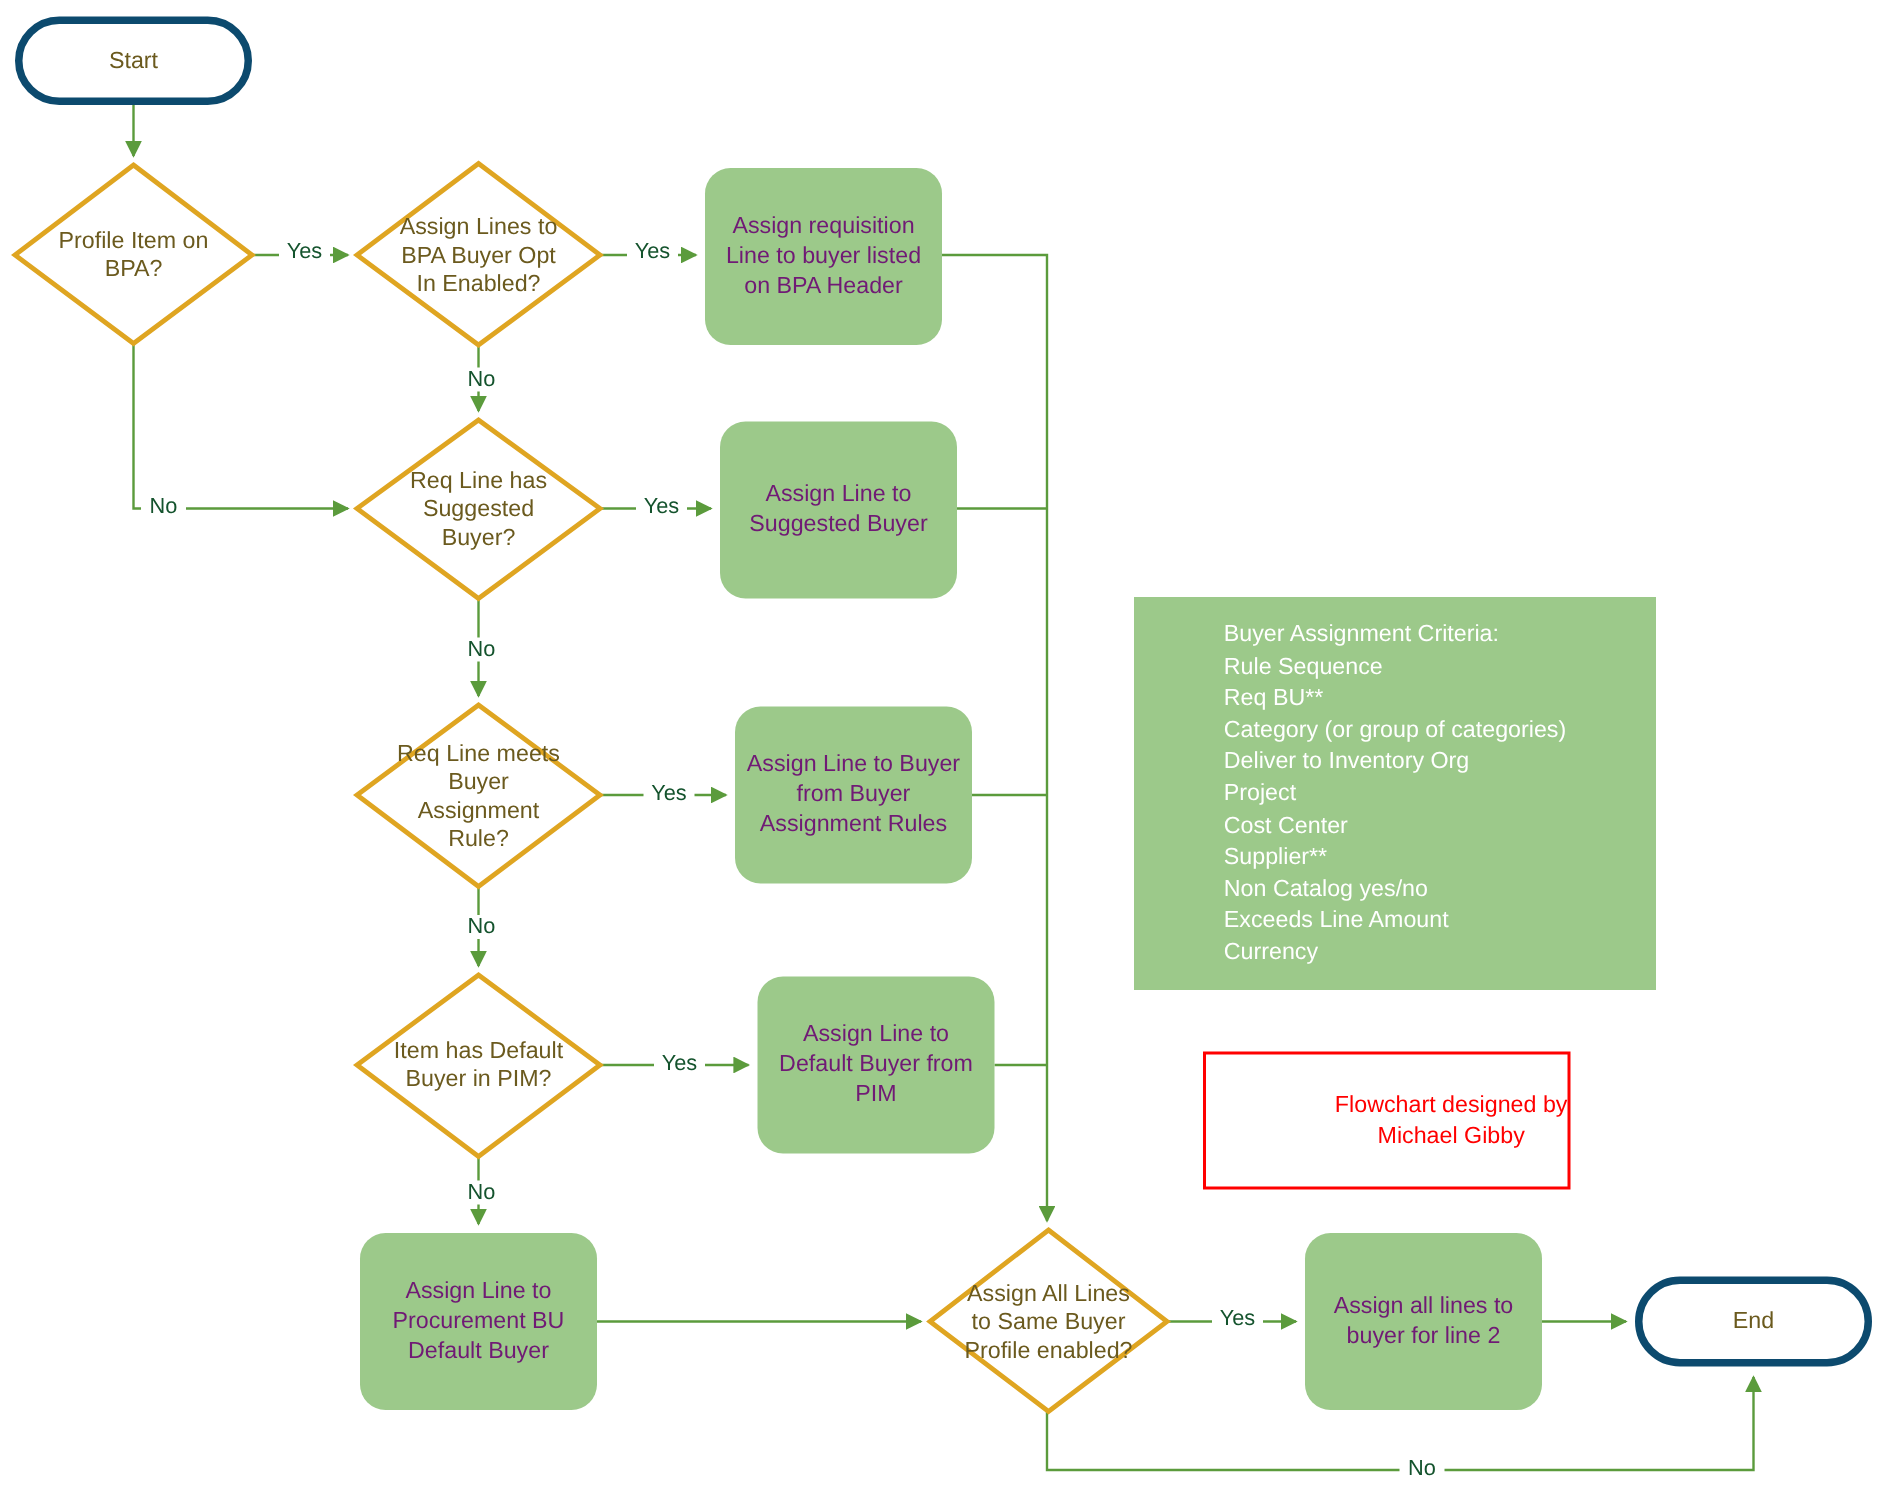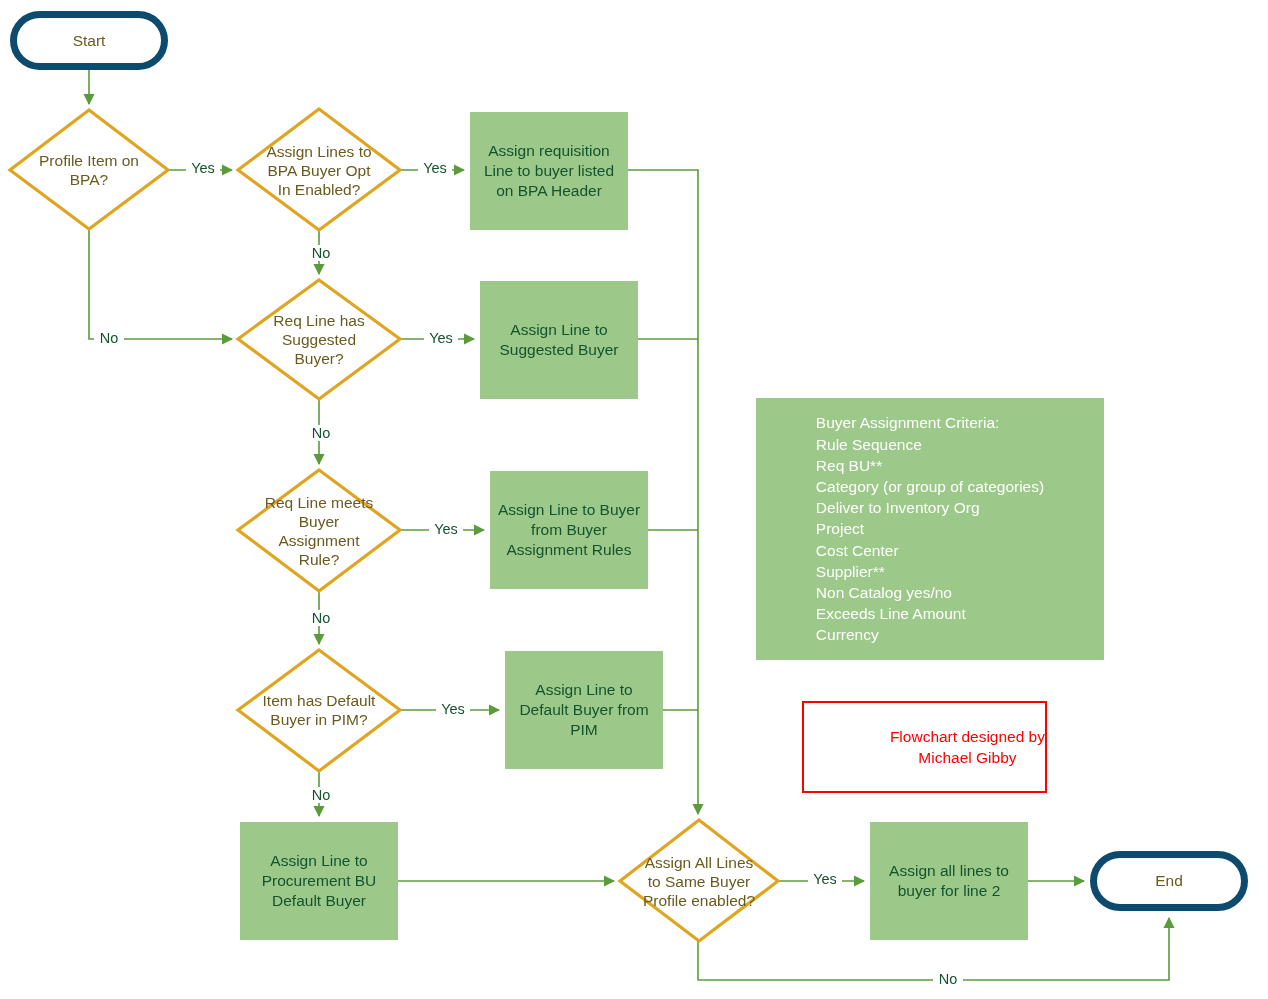--- a/index.html
+++ b/index.html
@@ -4,22 +4,22 @@
 <style>
   html,body{margin:0;padding:0;}
   body{
     width:1268px;height:999px;background:#ffffff;
     font-family:"Liberation Sans", sans-serif;
     position:relative;overflow:hidden;
   }
   #canvas{position:absolute;inset:0;width:1268px;height:999px;}
   svg.layer{position:absolute;left:0;top:0;width:1268px;height:999px;}
   .node{position:absolute;box-sizing:border-box;display:flex;align-items:center;justify-content:center;text-align:center;}
-  .proc{background:#9CC98A;color:#14532d;font-size:15.5px;line-height:20px;}
-  .term{border:7px solid #0c4a6e;border-radius:32px;background:#ffffff;color:#6b5a1e;font-size:15.5px;line-height:20px;}
+  .proc{background:#9CC98A;color:#701a75;font-size:15.5px;line-height:20px;border-radius:17px;}
+  .term{border:5px solid #0c4a6e;border-radius:32px;background:#ffffff;color:#6b5a1e;font-size:15.5px;line-height:20px;}
   .decision-label{position:absolute;color:#6b5a1e;font-size:15.5px;line-height:19px;text-align:center;
      display:flex;align-items:center;justify-content:center;pointer-events:none;}
   .edge-label{position:absolute;color:#14532d;font-size:14.5px;line-height:16px;background:#ffffff;
      padding:0 2px;text-align:center;}
   .criteria{background:#9CC98A;color:#ffffff;font-size:15.5px;line-height:21.2px;
      display:flex;align-items:center;justify-content:center;}
   .credit{border:2px solid #ff0000;background:#ffffff;color:#ff0000;font-size:15.5px;line-height:21px;
      display:flex;align-items:center;justify-content:flex-end;text-align:center;}
   .lines-wrap{white-space:pre-line;}
 </style>

